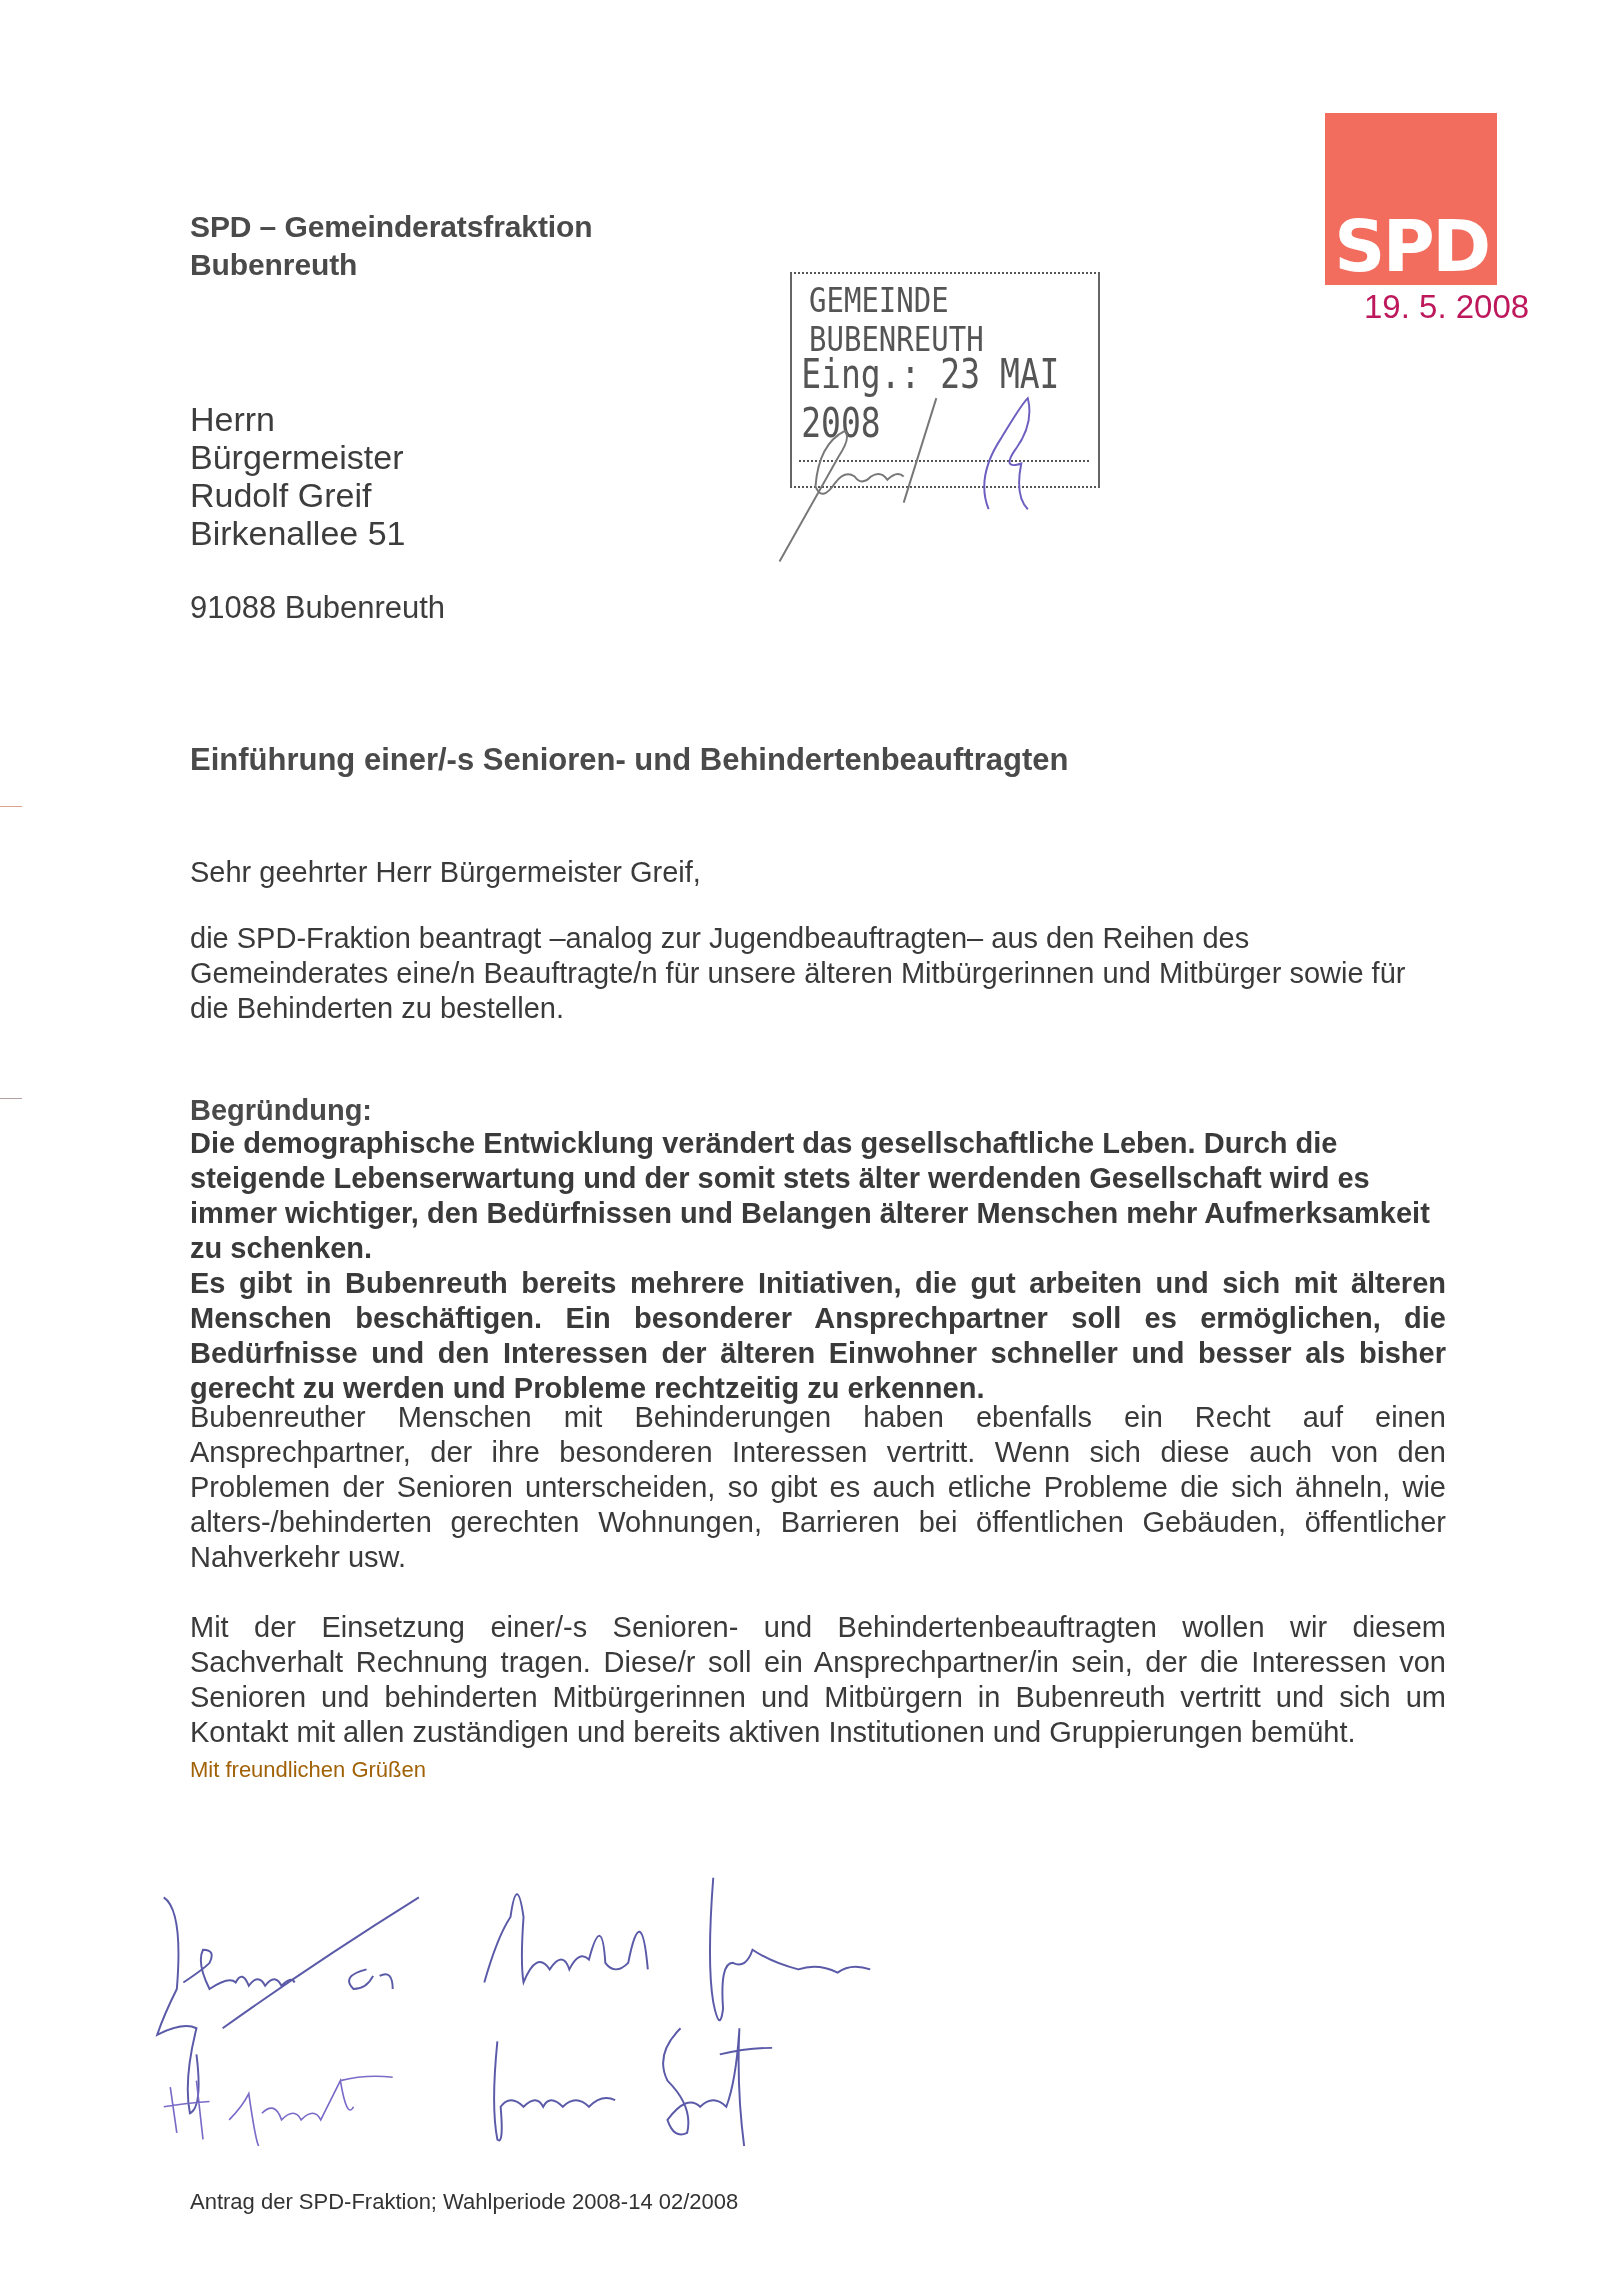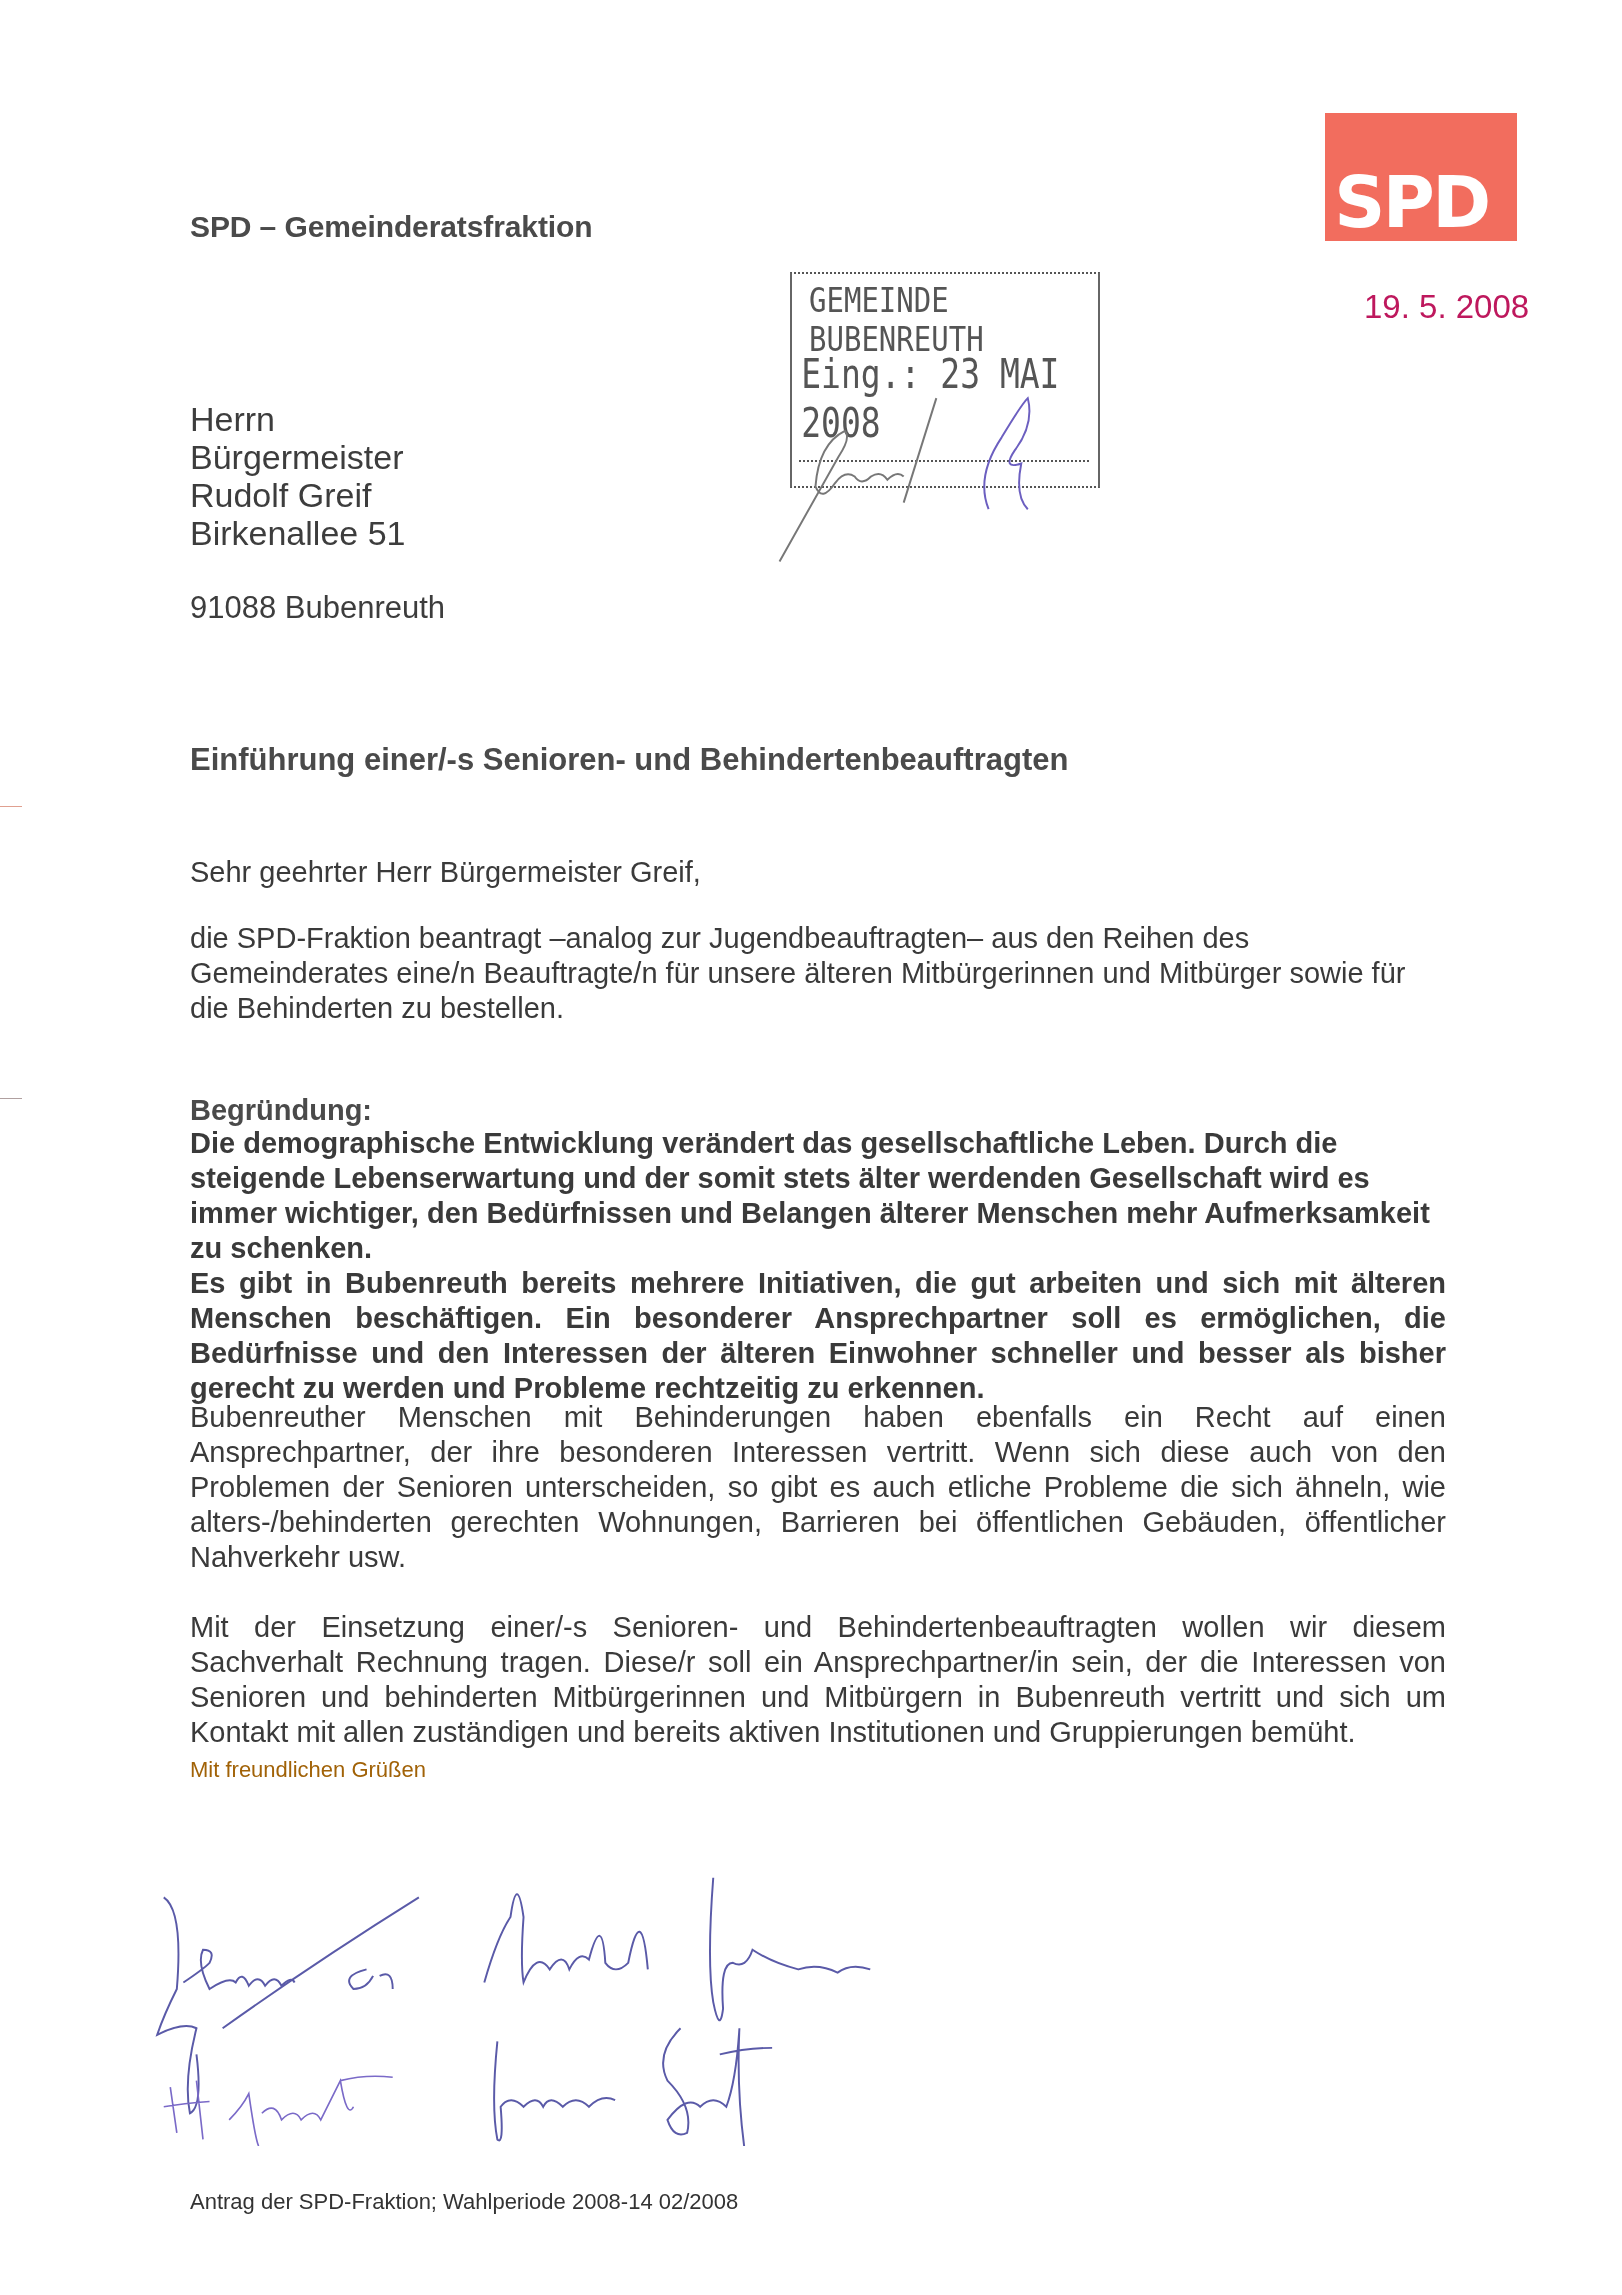--- a/index.html
+++ b/index.html
@@ -3,21 +3,21 @@
 <meta charset="utf-8">
 <style>
   html, body { margin: 0; padding: 0; }
   body {
     width: 1623px; height: 2295px; position: relative; overflow: hidden;
     background: #ffffff; color: #3a3a3a;
     font-family: "Liberation Sans", sans-serif;
   }
   .abs { position: absolute; }
   .sender { left: 190px; top: 208px; font-size: 30px; font-weight: bold; line-height: 38px; color: #4a4a4a; letter-spacing: -0.1px; }
-  .logo { left: 1325px; top: 113px; width: 172px; height: 128px; background: #f26d5e; padding-left: 20px; }
+  .logo { left: 1325px; top: 113px; width: 172px; height: 172px; background: #f26d5e; }
   .logo-text { position: absolute; left: 9.2px; bottom: 2.6px; font-family: "DejaVu Sans", sans-serif; font-weight: bold; font-size: 71px; color: #ffffff; letter-spacing: -2.6px; line-height: 1; }
   .date { left: 1364px; top: 288px; width: 178px; text-align: left; font-size: 33px; color: #be185d; }
   .stamp { left: 790px; top: 272px; width: 310px; height: 216px; border: 2px dotted #555; border-left: 2px solid #666; border-right: 2px solid #666; box-sizing: border-box; }
   .stamp-title { position: absolute; left: 17px; top: 11.8px; font-family: "DejaVu Sans Mono", monospace; font-size: 29px; color: #555; letter-spacing: 0px; transform: scaleY(1.15); }
   .stamp-date { position: absolute; left: 9.2px; top: 85px; font-family: "DejaVu Sans Mono", monospace; font-size: 33px; color: #555; transform: scaleY(1.25); }
   .stamp-line { position: absolute; left: 6.5px; right: 9.2px; top: 186px; border-top: 2px dotted #555; }
   .stamp-sig { position: absolute; left: -52px; top: 98px; width: 458px; height: 196px; overflow: visible; }
   .address { left: 190px; top: 400px; font-size: 34px; line-height: 38px; color: #3d3d3d; }
   .address div { white-space: nowrap; }
   .zip { left: 190px; top: 590px; font-size: 31px; color: #3d3d3d; }
@@ -34,20 +34,21 @@
   .sigs { left: 144px; top: 1832px; width: 1060px; height: 314px; }
   .footer { left: 190px; top: 2189px; font-size: 22px; color: #333; }
   .punch { left: 0; width: 22px; height: 0; border-top: 1.3px solid #e0a090; }
   .punch.grey { border-top-color: #b0a0a0; }
 </style>
 </head>
 <body>
 
 <div class="abs sender">
   <div>SPD – Gemeinderatsfraktion</div>
+  <div>Bubenreuth</div>
 </div>
 
 <div class="abs logo">
   <span class="logo-text">SPD</span>
 </div>
 <div class="abs date">19. 5. 2008</div>
 
 <div class="abs stamp">
   <div class="stamp-title">GEMEINDE BUBENREUTH</div>
   <div class="stamp-date">

